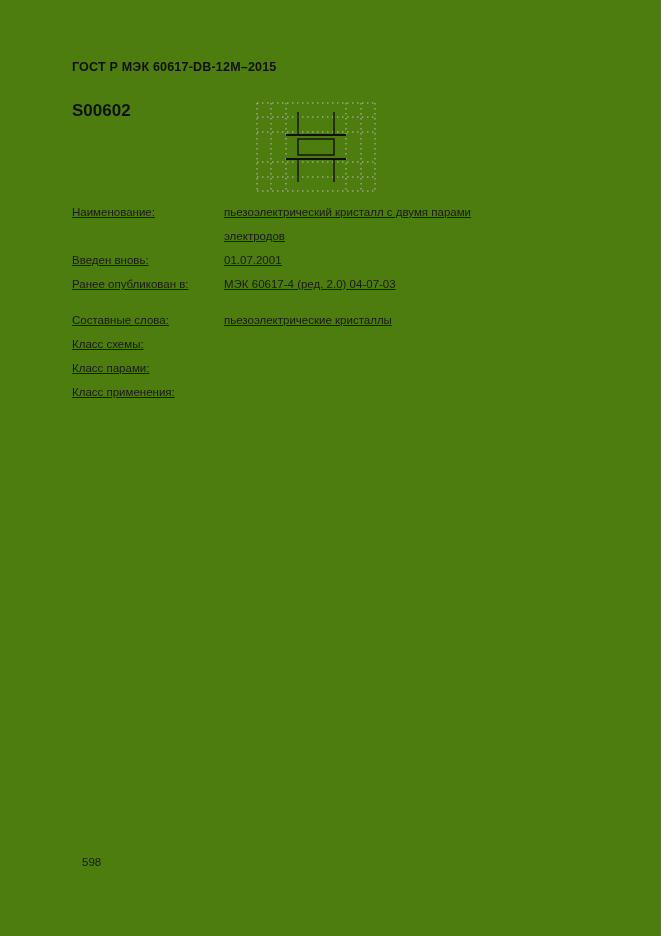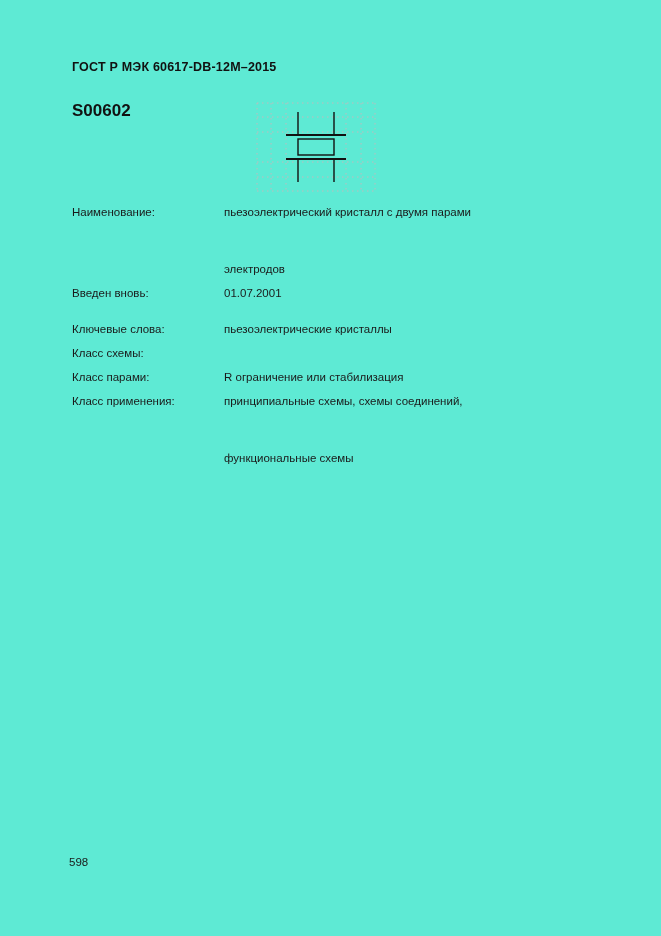--- a/index.html
+++ b/index.html
@@ -12,21 +12,21 @@
     height: 936px;
     position: relative;
     font-family: "Liberation Sans", sans-serif;
     color: #1a1a1a;
     overflow: hidden;
   }
 
   .page {
     position: absolute;
     inset: 0;
-    background: #5eead4;
+    background: #4d7c0f;
   }
 
   .header {
     position: absolute;
     left: 72px;
     top: 60px;
     font-size: 12.5px;
     font-weight: bold;
     letter-spacing: 0.2px;
     color: #111;
@@ -57,43 +57,43 @@
     left: 72px;
     top: 200px;
     width: 520px;
     font-size: 11.5px;
     color: #1a1a1a;
   }
   .field-row {
     display: flex;
     align-items: flex-start;
     margin-bottom: 0px;
+    text-decoration: underline;
   }
   .field-label {
     width: 152px;
     flex: 0 0 152px;
     line-height: 24px;
     white-space: nowrap;
   }
   .field-value {
     flex: 1 1 auto;
     line-height: 24px;
   }
   .field-value .line2 {
     display: block;
     line-height: 24px;
-    margin-top: 33px;
   }
   .gap {
     height: 12px;
   }
 
   .page-number {
     position: absolute;
-    left: 69px;
+    left: 82px;
     top: 856px;
     font-size: 11.5px;
     color: #1a1a1a;
   }
 </style>
 </head>
 <body>
 
 <div class="page">
 
@@ -140,43 +140,42 @@
         <span class="line2">электродов</span>
       </div>
     </div>
 
 
     <div class="field-row">
       <div class="field-label">Введен вновь:</div>
       <div class="field-value">01.07.2001</div>
     </div>
 
+    <div class="field-row">
+      <div class="field-label">Ранее опубликован в:</div>
+      <div class="field-value">МЭК 60617-4 (ред. 2.0) 04-07-03</div>
+    </div>
 
     <div class="gap"></div>
 
     <div class="field-row">
-      <div class="field-label">Ключевые слова:</div>
+      <div class="field-label">Составные слова:</div>
       <div class="field-value">пьезоэлектрические кристаллы</div>
     </div>
 
 
     <div class="field-row">
       <div class="field-label">Класс схемы:</div>
     </div>
 
     <div class="field-row">
       <div class="field-label">Класс парами:</div>
-      <div class="field-value">R ограничение или стабилизация</div>
     </div>
 
     <div class="field-row">
       <div class="field-label">Класс применения:</div>
-      <div class="field-value">
-        <span>принципиальные схемы, схемы соединений,</span>
-        <span class="line2">функциональные схемы</span>
-      </div>
     </div>
 
   </div>
 
   <div class="page-number">598</div>
 
 </div>
 
 </body></html>

